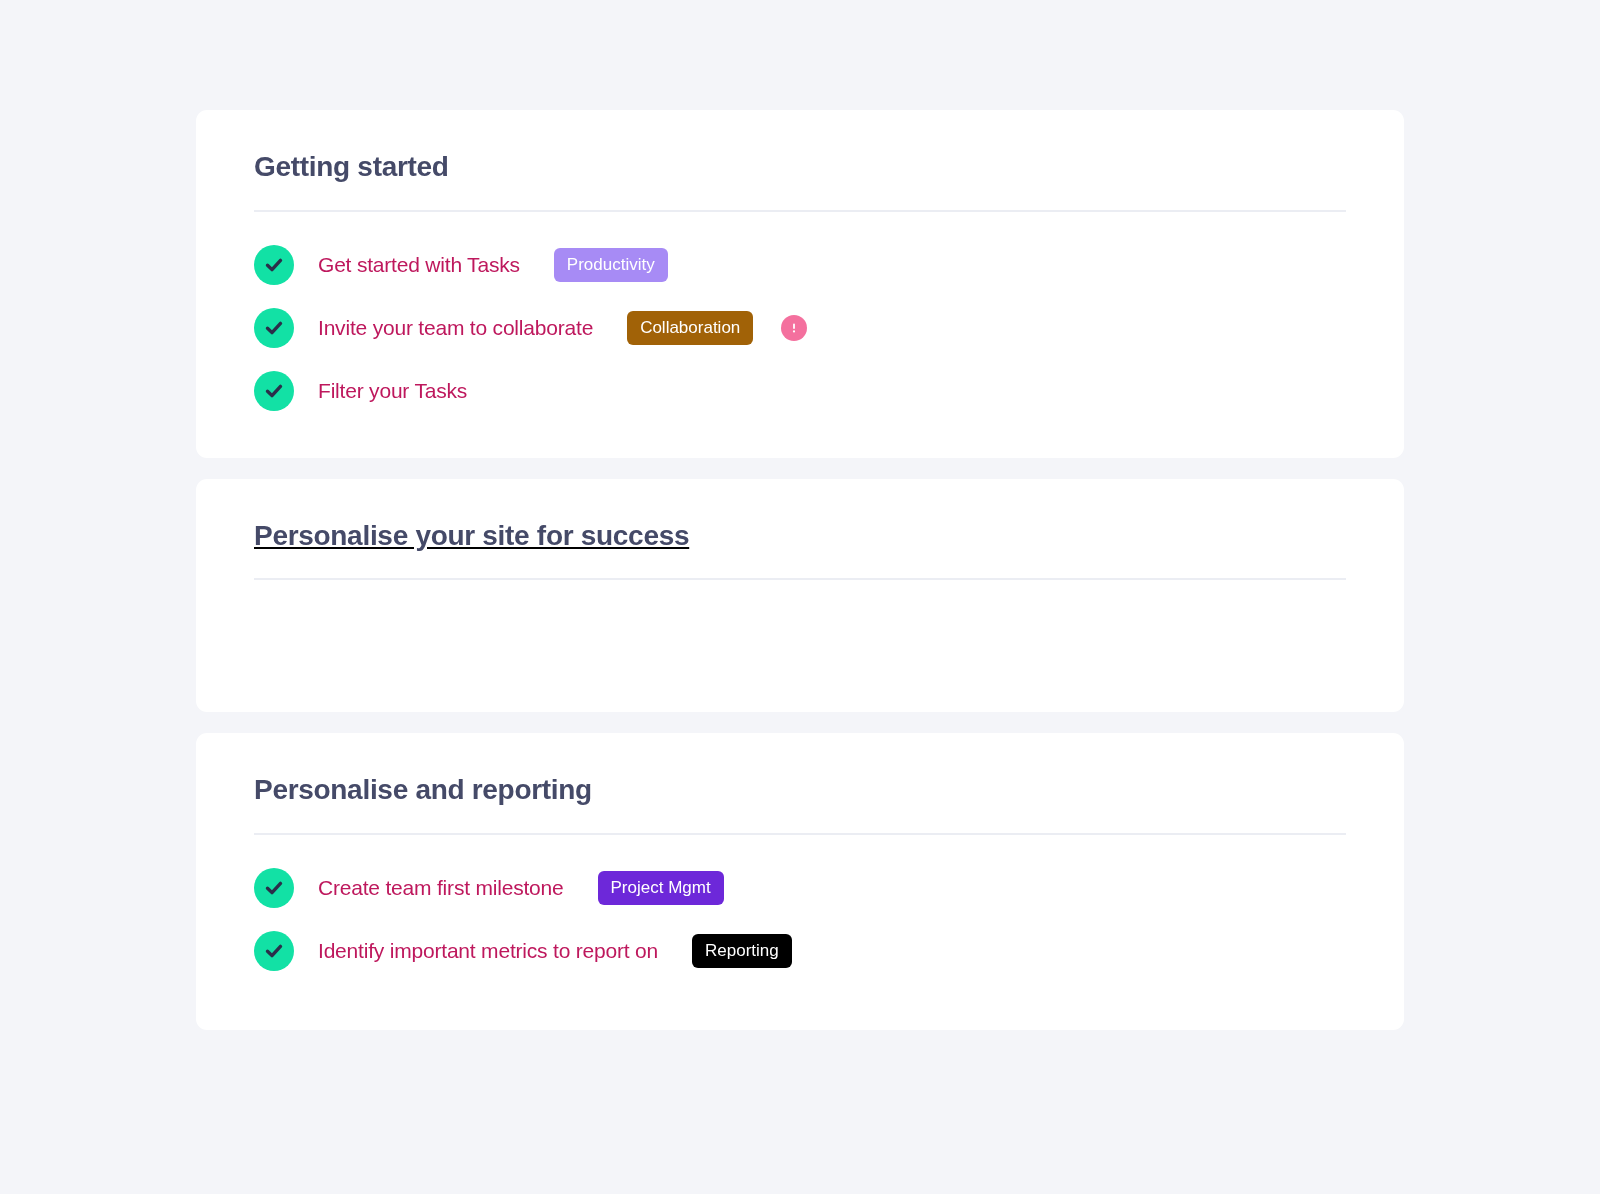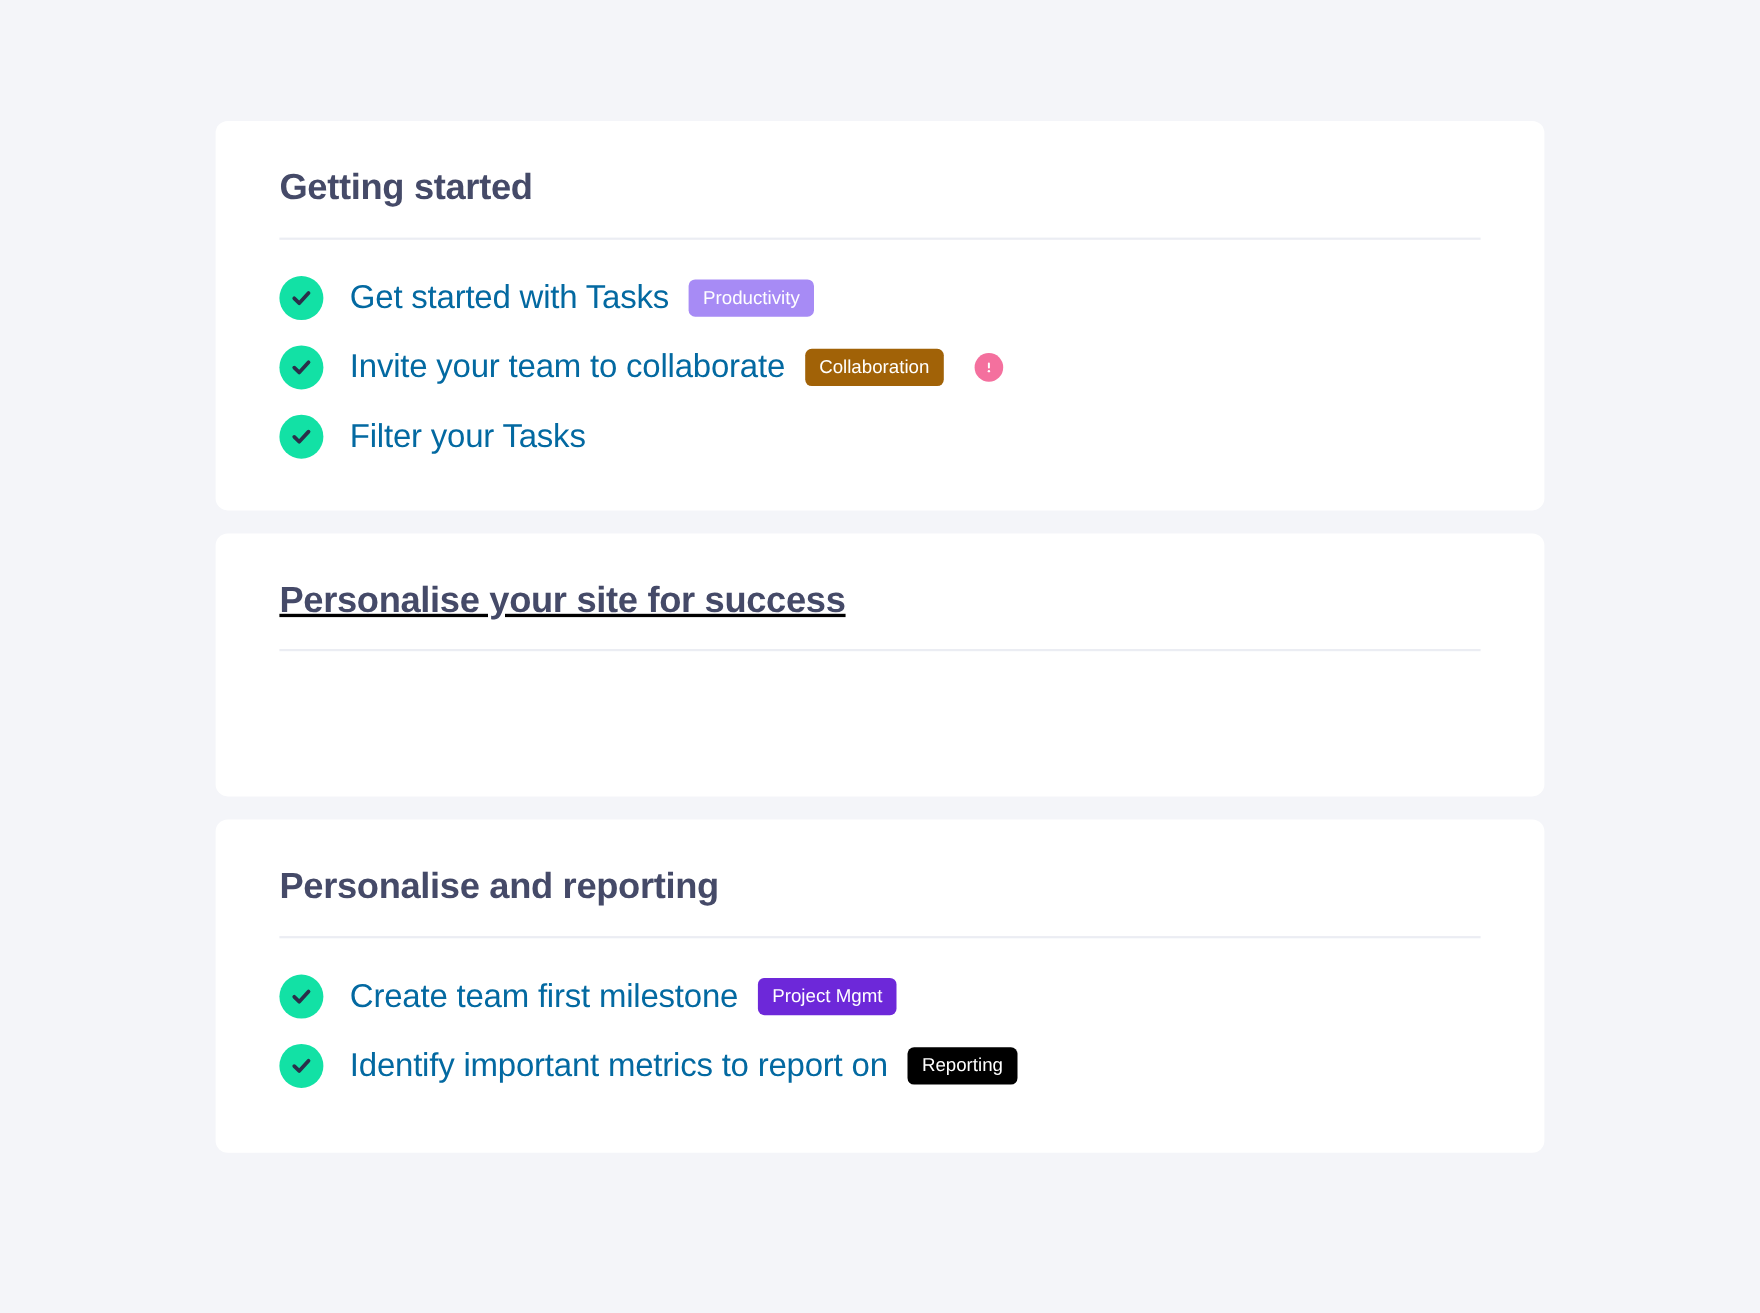--- a/index.html
+++ b/index.html
@@ -28,21 +28,21 @@
     gap: 21px;
   }
 
   .card {
     background: #ffffff;
     border-radius: 11px;
     padding: 40px 58px 44px 58px;
   }
 
   .card-title {
-    font-size: 33px;
+    font-size: 28px;
     font-weight: bold;
     color: #454a68;
     letter-spacing: -0.3px;
     line-height: 1.2;
     padding-bottom: 0;
   }
 
   .card-divider {
     height: 2px;
     background: #ebedf3;
@@ -70,30 +70,30 @@
     background: #12e1a5;
     display: flex;
     align-items: center;
     justify-content: center;
     flex: none;
   }
 
   .check-icon svg { display: block; }
 
   .item-label {
-    font-size: 30px;
-    color: #0369a1;
+    font-size: 21px;
+    color: #be185d;
     font-weight: 500;
     letter-spacing: -0.2px;
     margin-left: 24px;
     white-space: nowrap;
   }
 
   .badge {
-    margin-left: 18px;
+    margin-left: 34px;
     border-radius: 6px;
     color: #ffffff;
     font-size: 17px;
     font-weight: 500;
     padding: 8px 13px 9px 13px;
     line-height: 1;
     white-space: nowrap;
     flex: none;
   }
 

